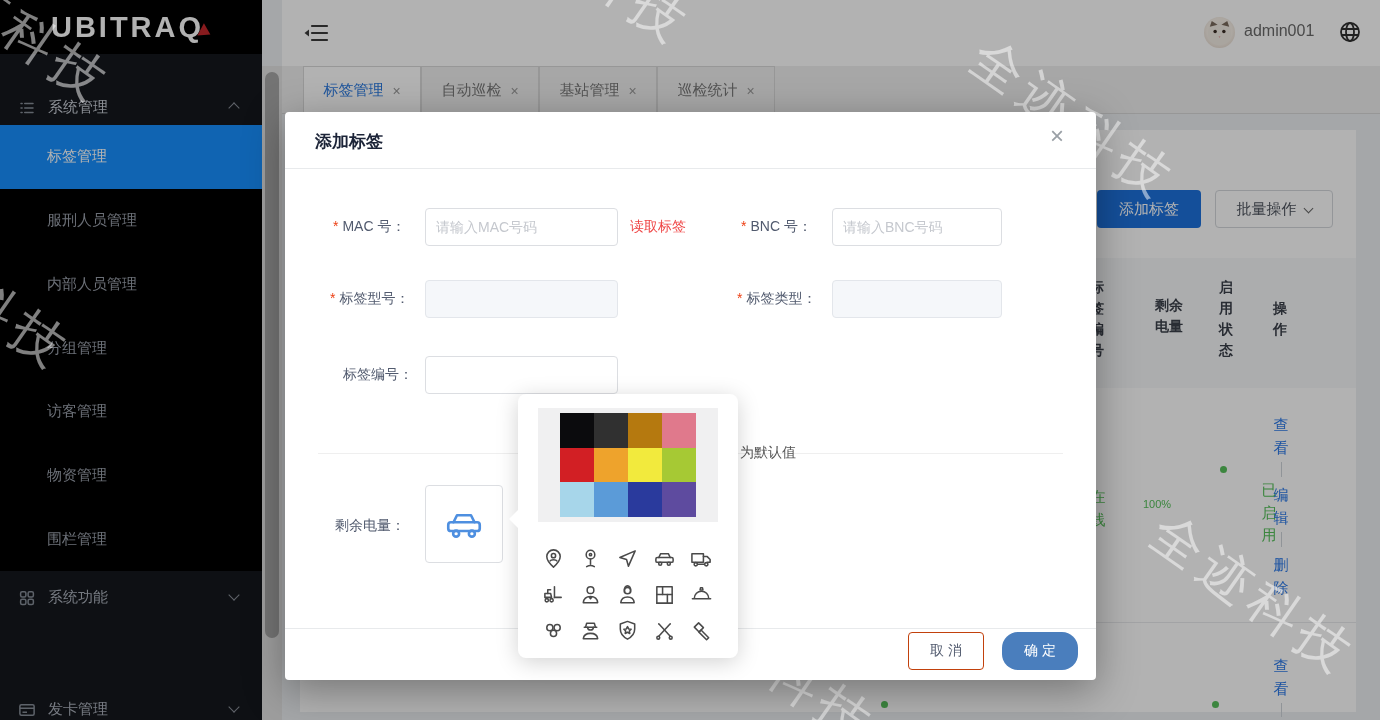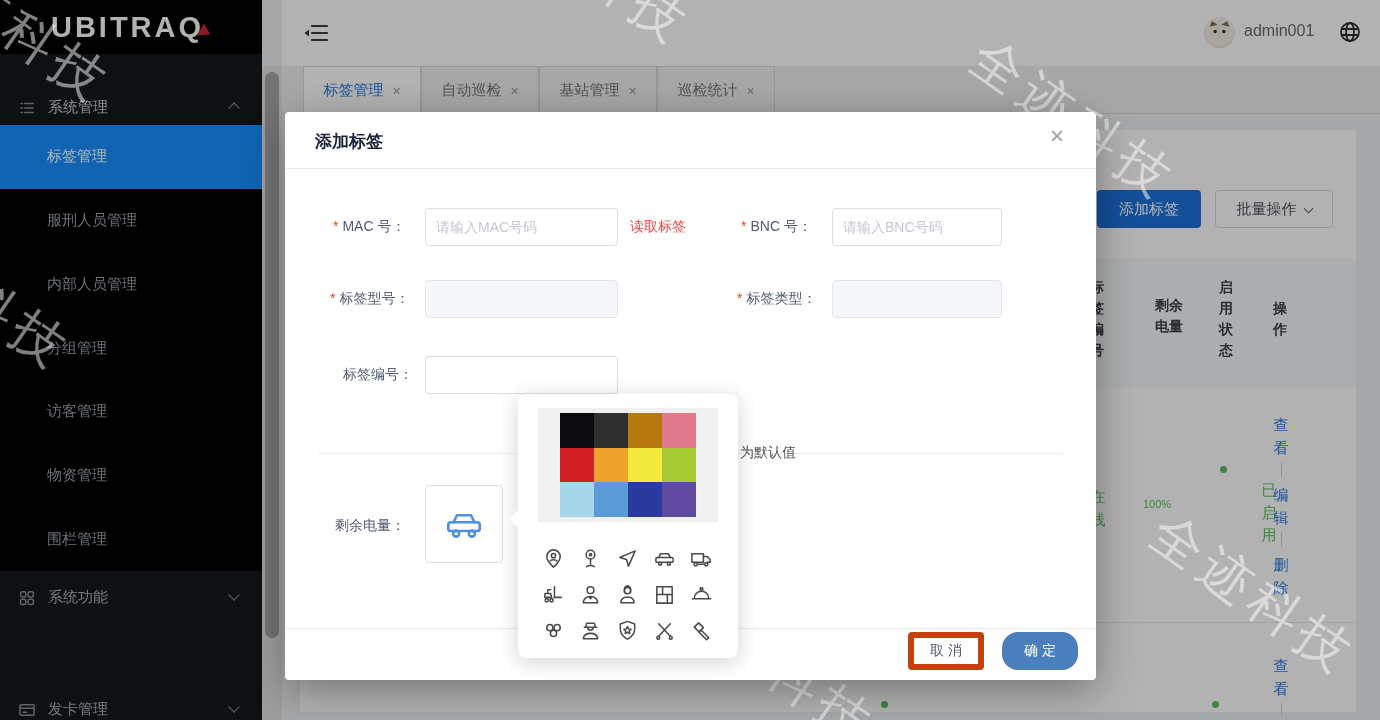--- a/index.html
+++ b/index.html
@@ -83,21 +83,21 @@
   .req { color:#ed4014; margin-right:4px; }
   .inp { position:absolute; height:38px; border:1px solid #dcdee2; border-radius:4px; background:#fff;
          font-size:14px; color:#515a6e; padding:0 10px; font-family:inherit; }
   .inp::placeholder { color:#c5c8ce; }
   .inp:disabled { background:#f5f7fa; border-color:#e3e6eb; }
   .mlink { position:absolute; font-size:14px; color:#ef4444; cursor:pointer; }
   .hint { position:absolute; font-size:14px; color:#555; }
   .icon-box { position:absolute; left:140px; top:373px; width:78px; height:78px; border:1px solid #dcdee2;
               border-radius:4px; background:#fff; display:flex; align-items:center; justify-content:center; cursor:pointer; }
   .btn-cancel { position:absolute; left:623px; top:520px; width:76px; height:38px; background:#fff;
-                border:6px solid #c2410c; border-radius:4px; font-size:14px; color:#515a6e; cursor:pointer; }
+                border:1px solid #c2410c; border-radius:4px; font-size:14px; color:#515a6e; cursor:pointer; }
   .btn-confirm { position:absolute; left:717px; top:520px; width:76px; height:38px; background:#4a7ebd;
                  border:none; border-radius:16px; font-size:14px; color:#fff; cursor:pointer; }
 
   
   .popup { left:518px; top:394px; width:220px; height:264px; background:#fff; border-radius:8px;
            box-shadow:0 4px 22px rgba(0,0,0,0.18); z-index:110; }
   .popup-arrow { position:absolute; left:-9px; top:116px; width:0; height:0;
                  border-top:9px solid transparent; border-bottom:9px solid transparent; border-right:9px solid #fff; }
   .color-panel { position:absolute; left:20px; top:14px; width:180px; height:114px; background:#f0f0f1;
                  display:flex; align-items:center; justify-content:center; }

